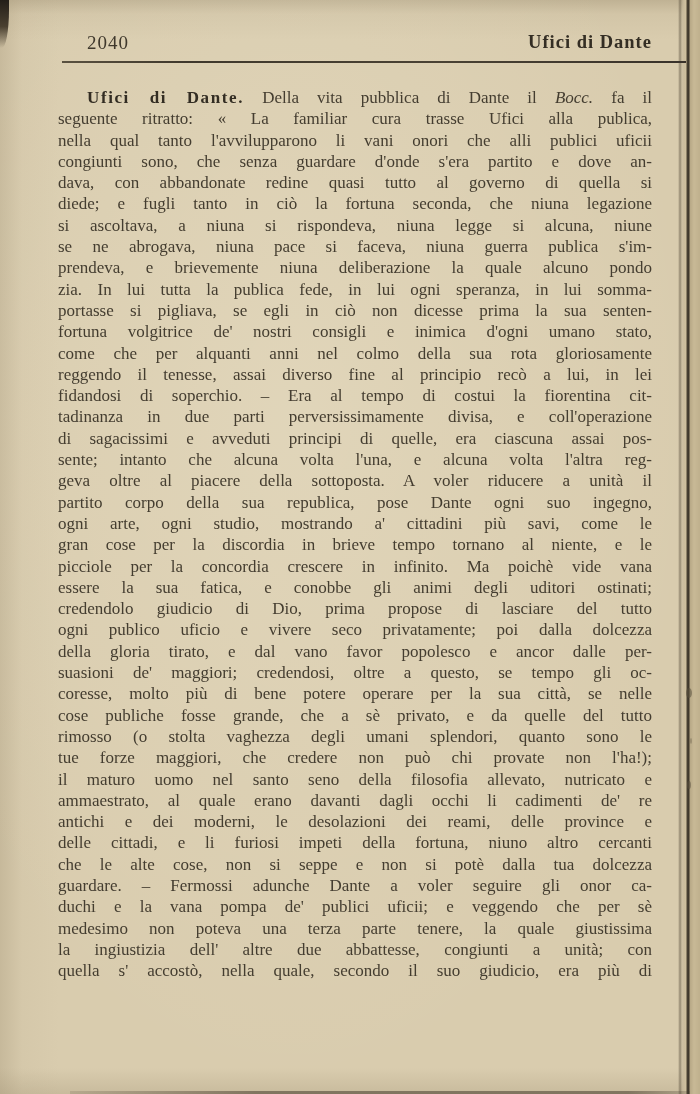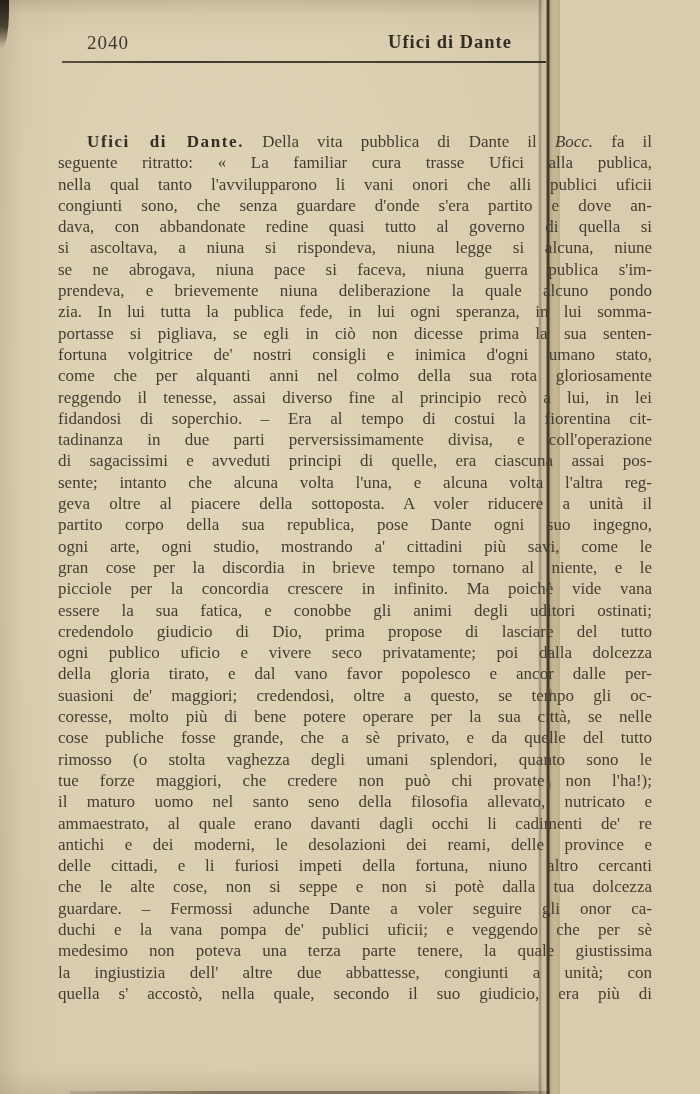--- a/index.html
+++ b/index.html
@@ -2,21 +2,21 @@
 <html><head>
 <meta charset="utf-8">
 <style>
   html,body{margin:0;padding:0;}
   body{
     width:700px;height:1094px;overflow:hidden;
     font-family:"Liberation Serif","DejaVu Serif",serif;
     background:#d9ccae;
   }
   .page{
-    position:relative;width:560px;height:1094px;
+    position:relative;width:700px;height:1094px;
     background:
       radial-gradient(ellipse at 42% 38%, rgba(255,250,232,.20), rgba(255,250,232,0) 70%),
       linear-gradient(180deg, rgba(150,135,105,.38) 0px, rgba(150,135,105,.10) 14px, rgba(150,135,105,0) 40px),
       linear-gradient(0deg, rgba(150,135,105,.25) 0px, rgba(150,135,105,0) 26px),
       linear-gradient(90deg, rgba(150,135,105,.28) 0px, rgba(150,135,105,.06) 22px, rgba(150,135,105,0) 60px),
       #d9ccae;
     color:#433c2f;
   }
   
   .edge-right{
@@ -68,21 +68,21 @@
   .body-text{
     position:absolute;left:58px;top:87px;width:594px;
     font-size:17px;line-height:21.3px;color:#443d30;
   }
   .line{
     text-align:justify;
     text-align-last:justify;
     white-space:normal;
     height:21.3px;overflow:visible;
   }
-  .line.first{padding-left:29px;margin-top:44px;}
+  .line.first{padding-left:29px;}
   .lead-title{font-weight:bold;letter-spacing:1.6px;color:#332d23;}
   .lead-italic{font-style:italic;}
 </style>
 </head>
 <body>
 
 <div class="page">
 
   <div class="corner-mark"></div>
   <div class="edge-right"></div>
@@ -97,20 +97,21 @@
 
   <div class="body-text">
     <div class="line first">
       <span class="lead-title">Ufici di Dante.</span><span> Della vita pubblica di Dante il </span><span class="lead-italic">Bocc.</span><span> fa il</span>
     </div>
     <div>
         <div class="line">seguente ritratto: « La familiar cura trasse Ufici alla publica,</div>
         <div class="line">nella qual tanto l'avvilupparono li vani onori che alli publici uficii</div>
         <div class="line">congiunti sono, che senza guardare d'onde s'era partito e dove an-</div>
         <div class="line">dava, con abbandonate redine quasi tutto al governo di quella si</div>
+        <div class="line">diede; e fugli tanto in ciò la fortuna seconda, che niuna legazione</div>
         <div class="line">si ascoltava, a niuna si rispondeva, niuna legge si alcuna, niune</div>
         <div class="line">se ne abrogava, niuna pace si faceva, niuna guerra publica s'im-</div>
         <div class="line">prendeva, e brievemente niuna deliberazione la quale alcuno pondo</div>
         <div class="line">zia. In lui tutta la publica fede, in lui ogni speranza, in lui somma-</div>
         <div class="line">portasse si pigliava, se egli in ciò non dicesse prima la sua senten-</div>
         <div class="line">fortuna volgitrice de' nostri consigli e inimica d'ogni umano stato,</div>
         <div class="line">come che per alquanti anni nel colmo della sua rota gloriosamente</div>
         <div class="line">reggendo il tenesse, assai diverso fine al principio recò a lui, in lei</div>
         <div class="line">fidandosi di soperchio. – Era al tempo di costui la fiorentina cit-</div>
         <div class="line">tadinanza in due parti perversissimamente divisa, e coll'operazione</div>

